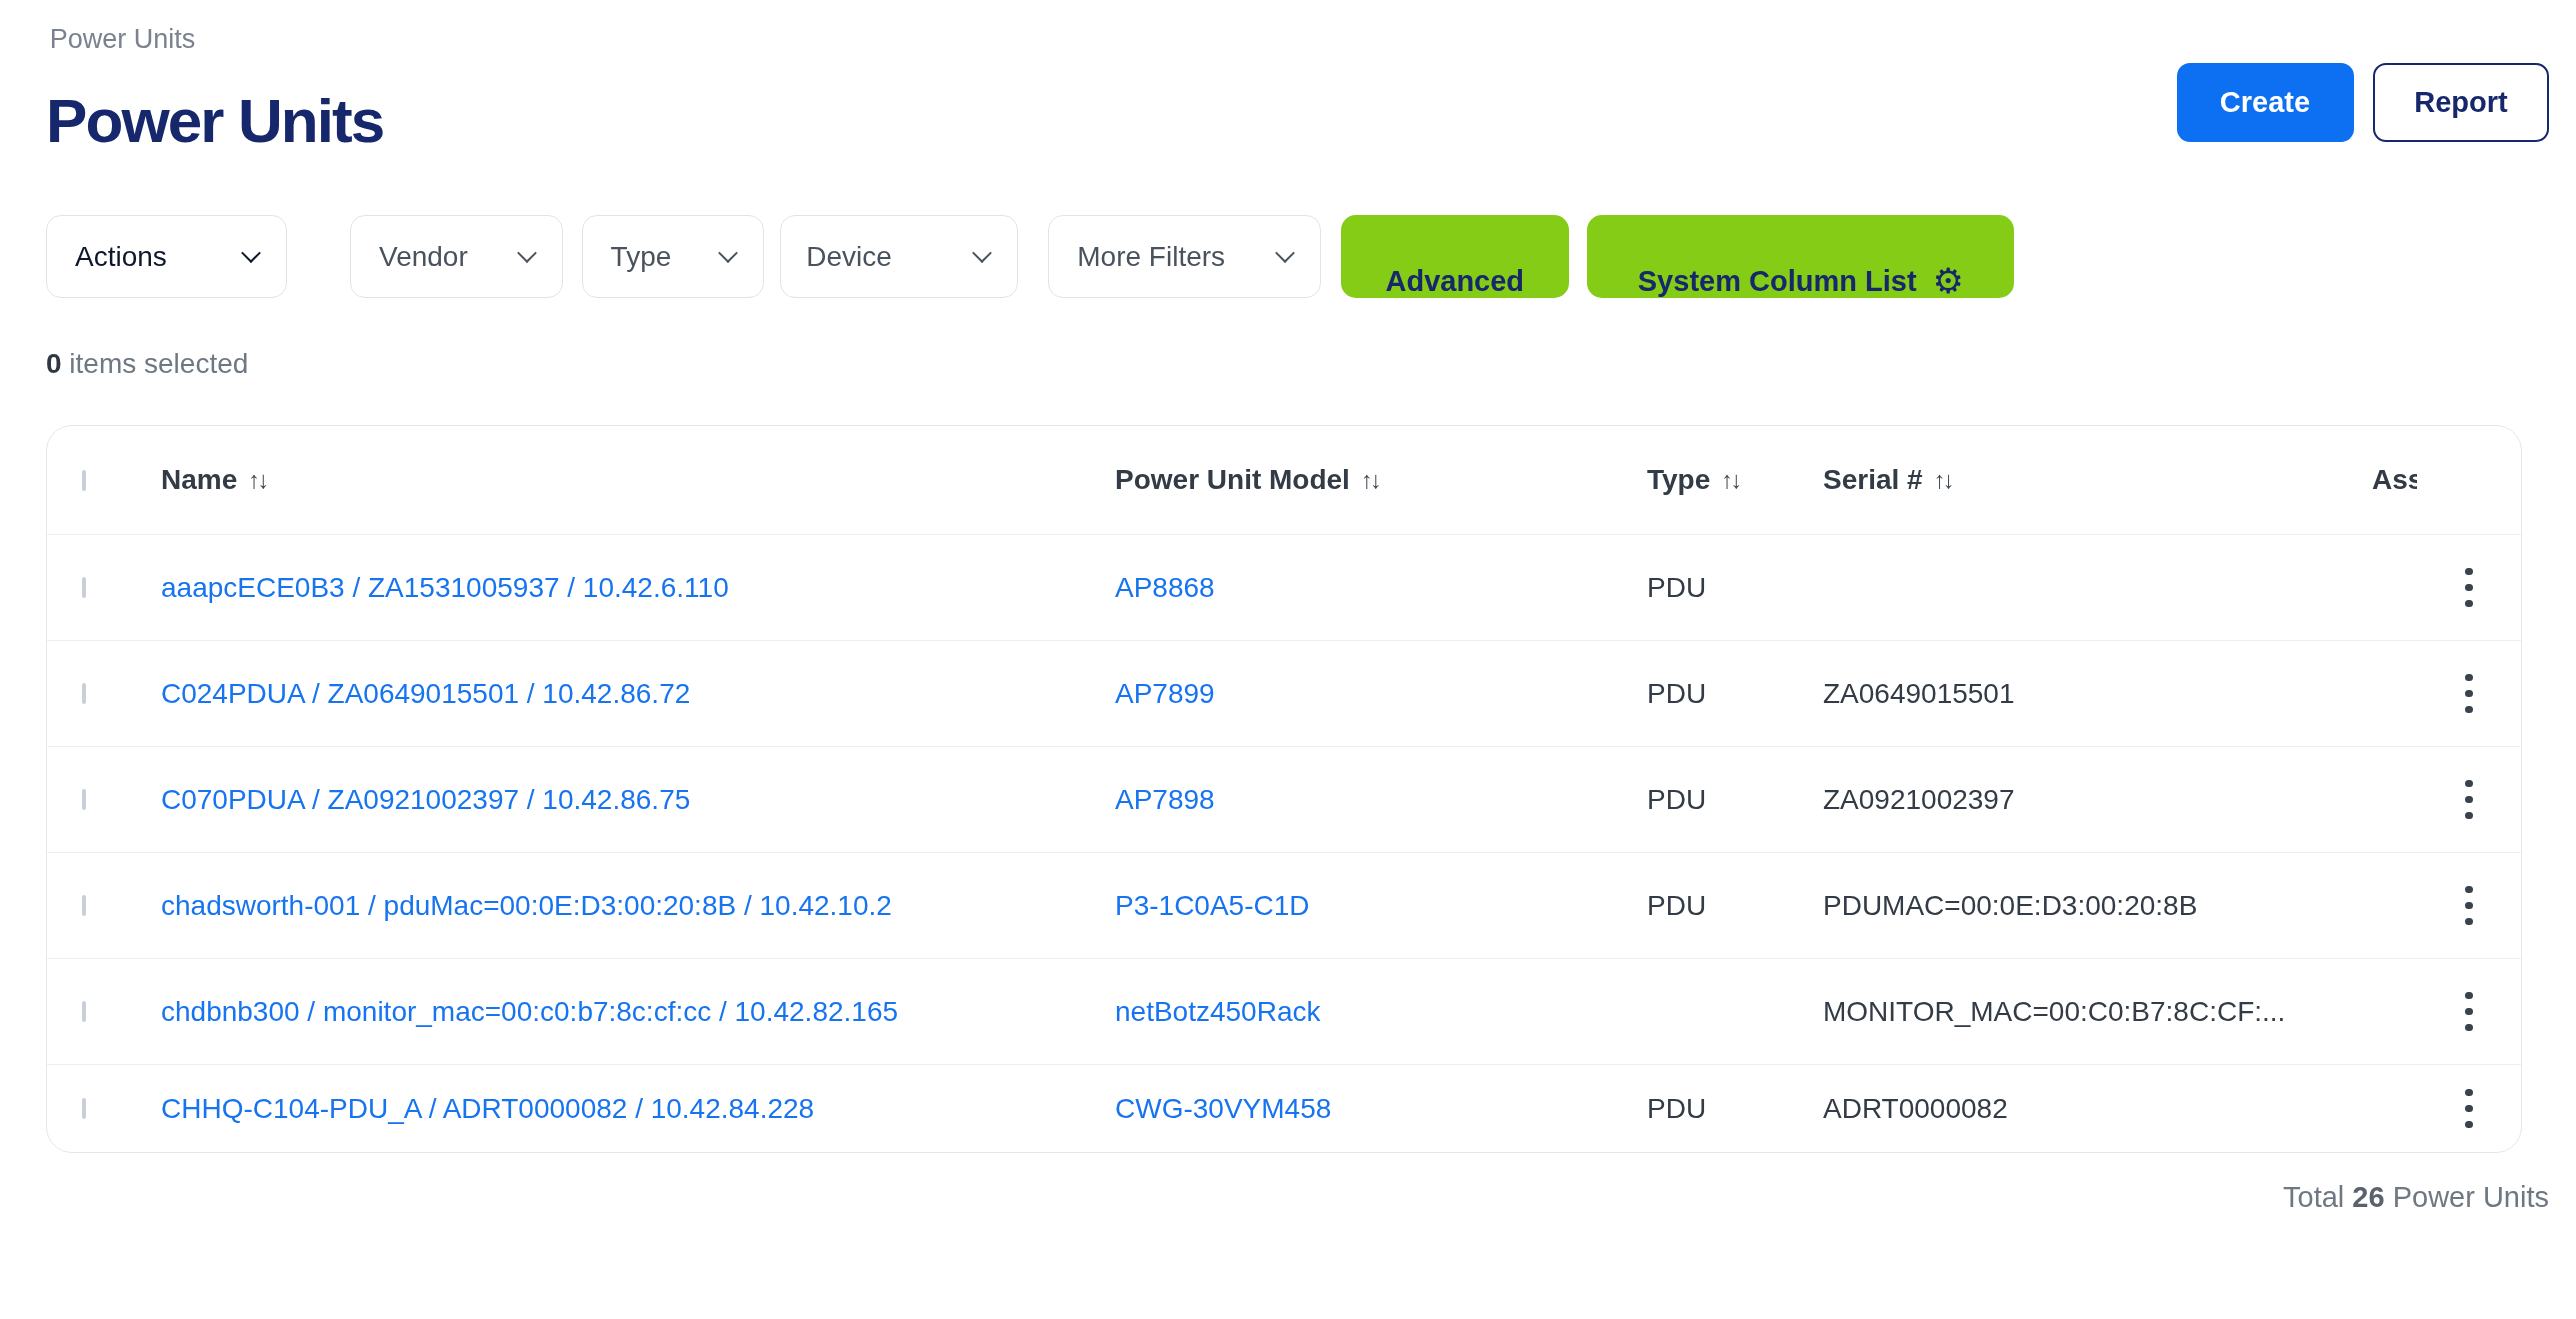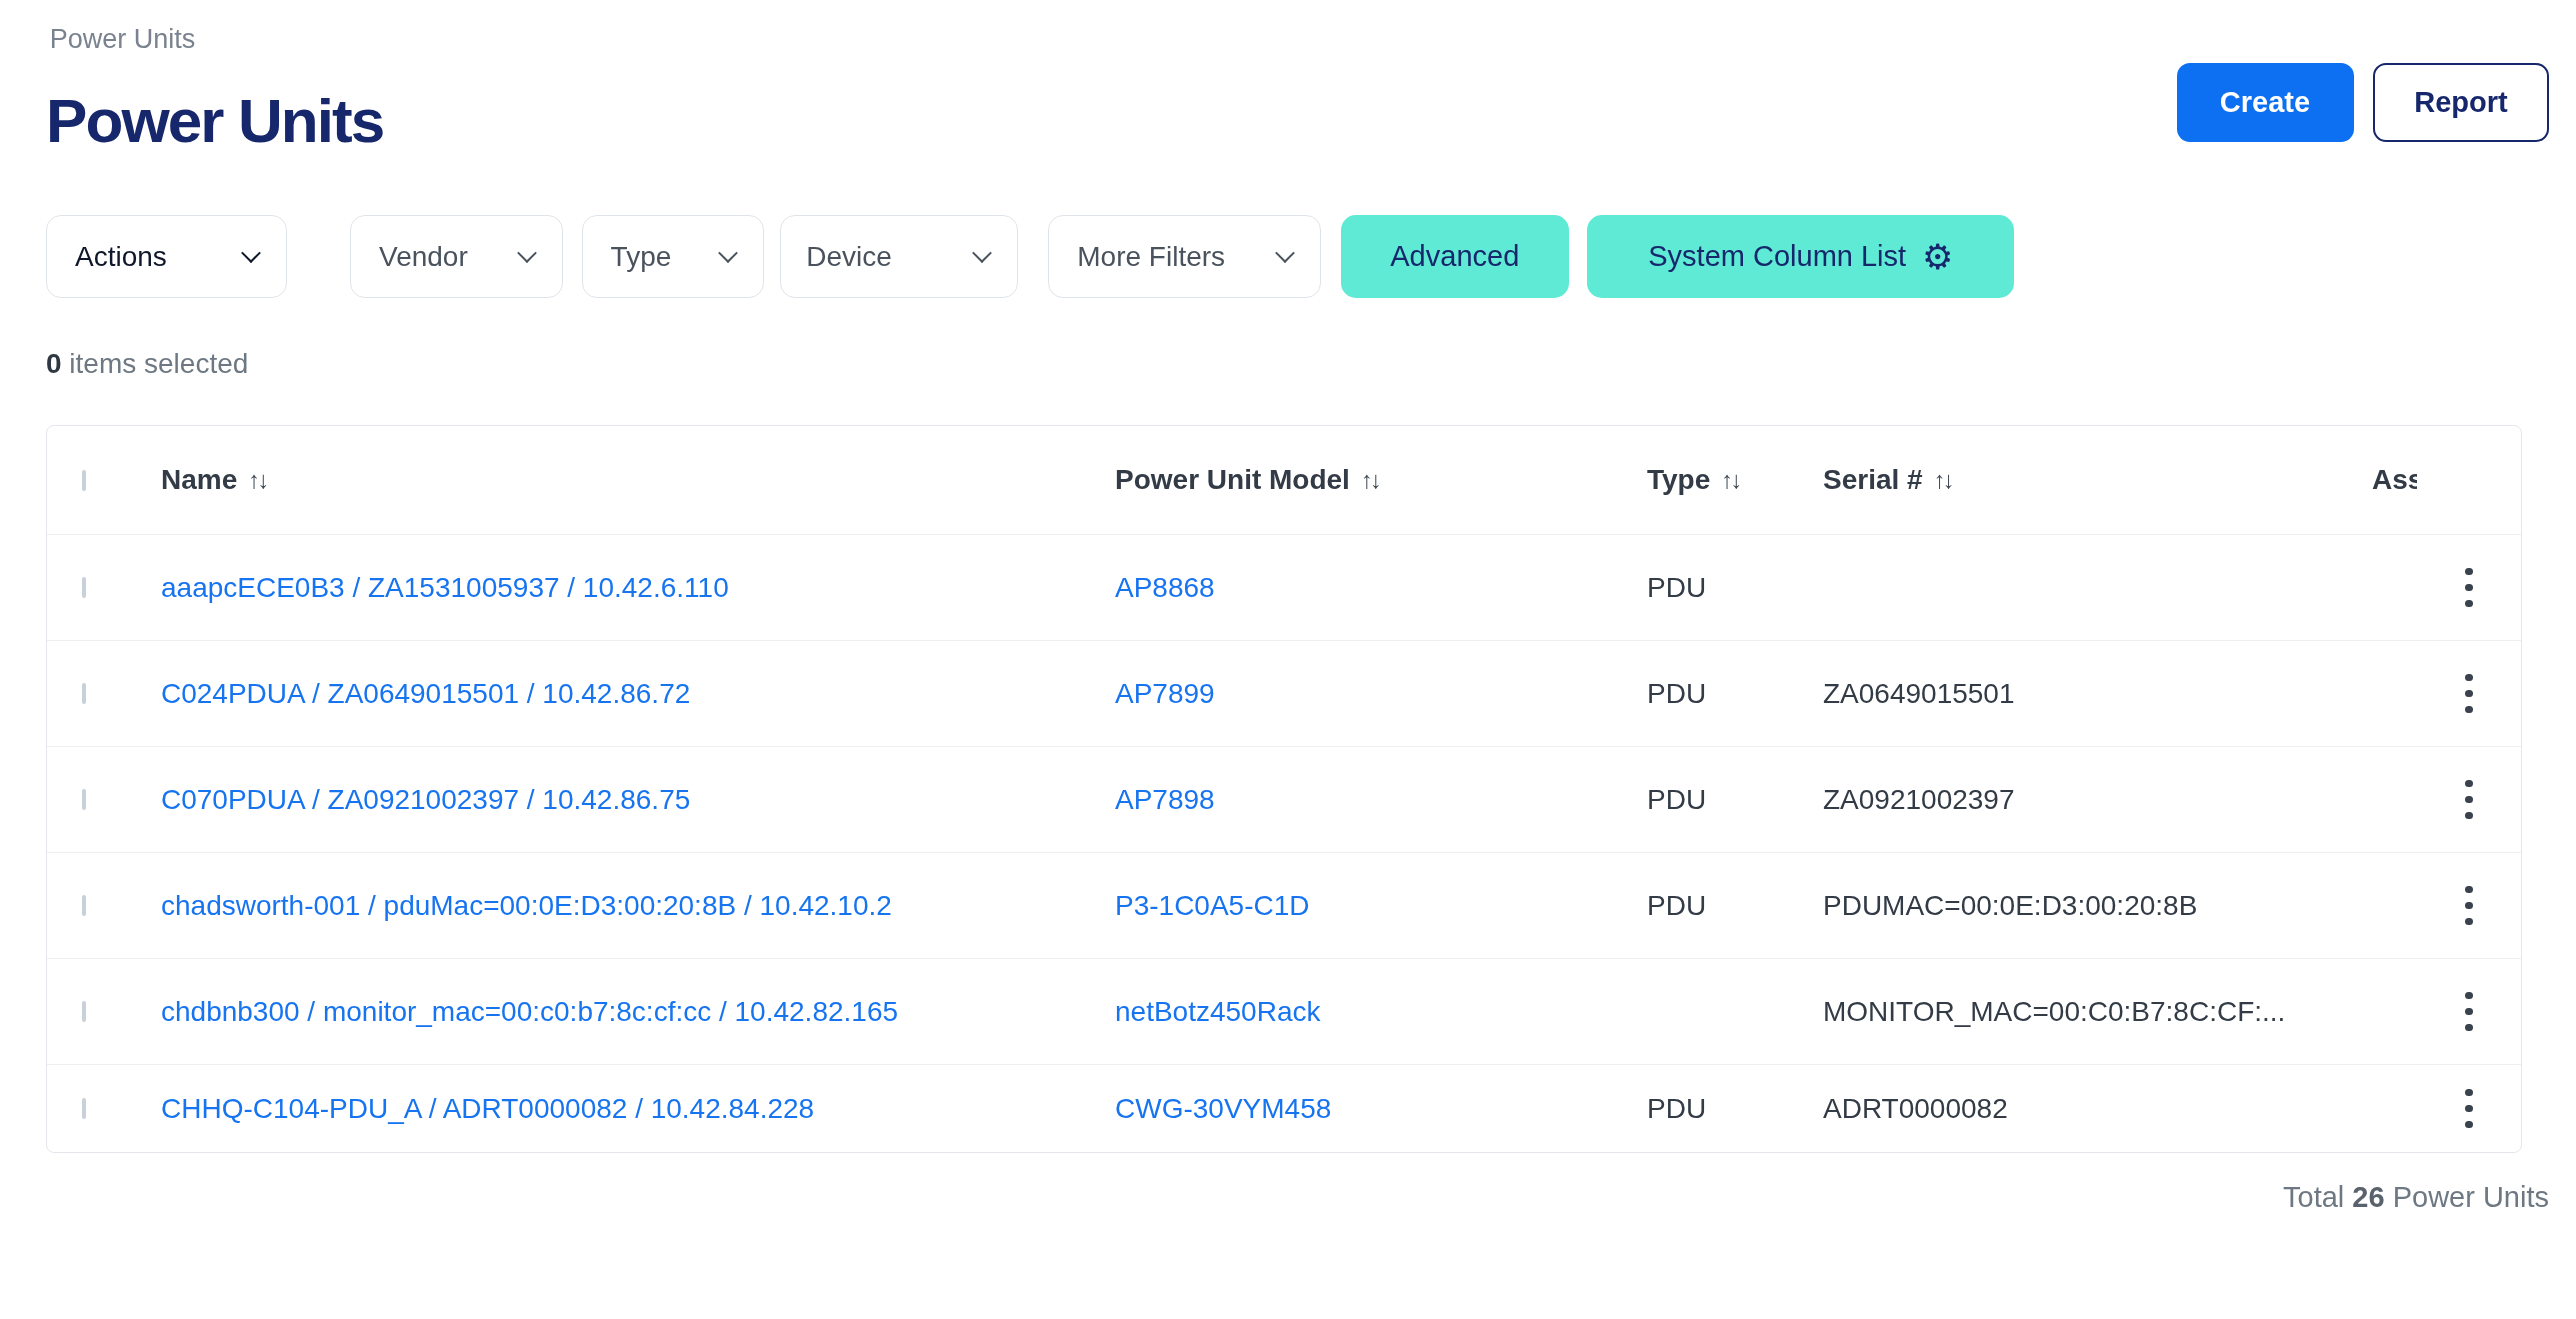--- a/index.html
+++ b/index.html
@@ -26,30 +26,30 @@
   .pill { border:1.9px solid #dfe4ea; padding:0 28px; justify-content:space-between;
           font-size:28px; color:#49525d; cursor:pointer; }
   .pill.disabled { color:#0f172a; cursor:default; }
   .chev { width:14px; height:14px; border-right:2.8px solid currentColor; border-bottom:2.8px solid currentColor;
           transform:rotate(45deg) translate(-2.8px,-2.8px); margin-left:24px; }
   .w-actions{ width:241px; margin-right:63px; }
   .w-vendor { width:213px; margin-right:18.6px; }
   .w-type   { width:182px; margin-right:16.7px; }
   .w-device { width:238px; margin-right:30px;padding-left:25px; }
   .w-more   { width:273px; margin-right:19.5px; }
-  .soft { background:#5eead4; border:none; color:#16276c; font-weight:400; font-size:29px;
-          justify-content:center; cursor:pointer; }
+  .soft { background:#84cc16; border:none; color:#16276c; font-weight:700; font-size:29px;
+          justify-content:center; cursor:pointer;align-items:flex-end; }
   .w-adv { width:228px; margin-right:18.6px; }
   .w-sys { width:427px; gap:16px; }
   .gear { font-size:35px; line-height:1; color:#16276c; }
 
   .sel { margin:50px 0 0 46px; font-size:28px; color:#6e7882; }
   .sel b { color:#2f3842; }
 
-  .card { margin:45px 0 0 46px; width:2476px; border:1.9px solid #e3e7ec; border-radius:8px;
+  .card { margin:45px 0 0 46px; width:2476px; border:1.9px solid #e3e7ec; border-radius:26px;
           overflow:hidden; background:#fff; }
   .row { display:grid; grid-template-columns:79px 954px 532px 176px 549px 45px;
          align-items:center; padding-left:35px; position:relative; height:106px;
          border-top:1.9px solid #edeff2; }
   .row.head { height:108px; border-top:none; }
   .row.last { height:88px; }
   .cell { font-size:28px; color:#323b46; white-space:nowrap; overflow:hidden; }
   .hcell { font-size:28px; font-weight:700; color:#323b46; display:flex; align-items:center; white-space:nowrap; overflow:hidden; }
   .sort { font-size:24px; font-weight:400; color:#3f4954; margin-left:11px; letter-spacing:-2.8px; cursor:pointer; }
   .cb { width:35px; height:35px; border:2.8px solid #c8d0da; border-radius:9.3px; background:#fff; cursor:pointer; }

